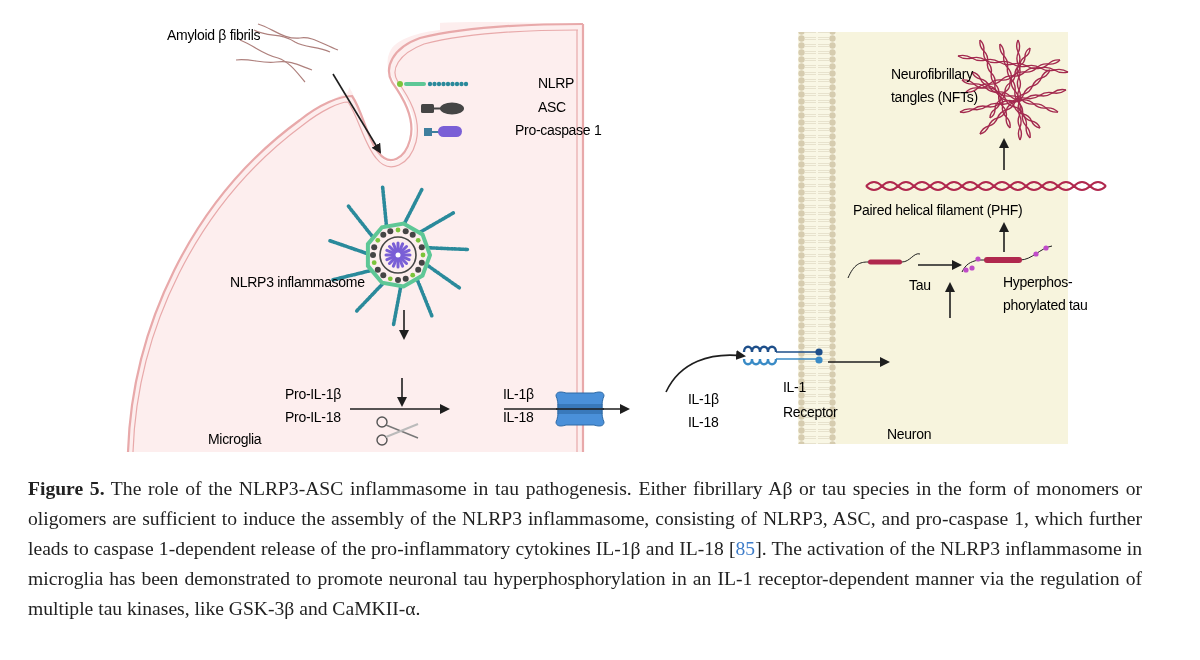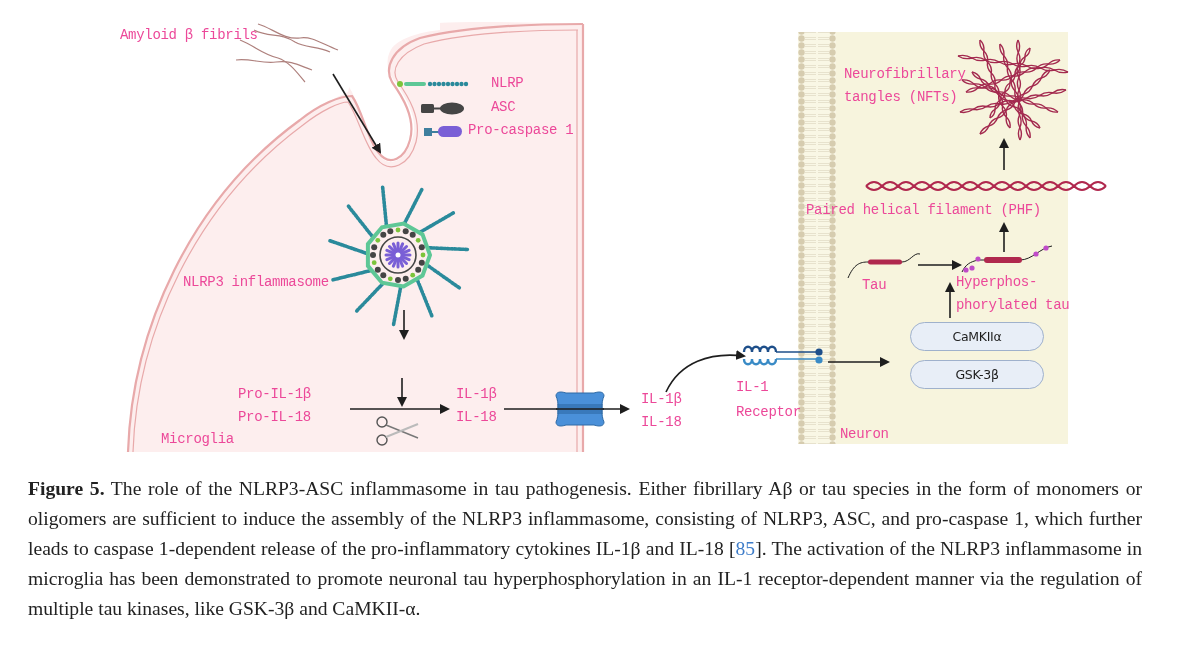--- a/index.html
+++ b/index.html
@@ -1,18 +1,18 @@
 <!DOCTYPE html>
 <html><head>
 <meta charset="utf-8">
 <style>
   html,body{margin:0;padding:0;background:#ffffff;}
   body{width:1200px;height:660px;position:relative;overflow:hidden;font-family:"DejaVu Sans",sans-serif;}
   #figure{position:absolute;left:0;top:0;width:1200px;height:460px;}
-  .lbl{position:absolute;font-family:Liberation Mono, monospace;font-size:14px;color:#ec4899;white-space:nowrap;letter-spacing:-0.3px;}
+  .lbl{position:absolute;font-family:Liberation Sans, sans-serif;font-size:14px;color:#000000;white-space:nowrap;letter-spacing:-0.3px;margin-left:47px;}
   .pill{position:absolute;background:#e8eef7;border:1.5px solid #9fb1cc;border-radius:16px;display:flex;align-items:center;justify-content:center;font-size:12.5px;color:#1e1e1e;font-family:"DejaVu Sans",sans-serif;letter-spacing:-0.3px;}
   .phago{position:absolute;left:182px;top:96px;width:118px;height:30px;background:#8b5fbf;border:1.5px solid #5b3a85;color:#fff;font-size:14px;display:flex;align-items:center;justify-content:center;font-family:"DejaVu Sans",sans-serif;letter-spacing:-0.3px;}
   #caption{position:absolute;left:28px;top:474px;width:1114px;font-family:"Liberation Serif","DejaVu Serif",serif;font-size:19.6px;line-height:30px;color:#222;text-align:justify;}
   #caption b{font-weight:bold;}
   #caption .ref{color:#3d7cc9;}
 </style>
 </head>
 <body>
 
 <div id="figure">
@@ -236,17 +236,15 @@
   <div class="lbl" style="left:641px;top:414px">IL-18</div>
   <div class="lbl" style="left:736px;top:379px">IL-1</div>
   <div class="lbl" style="left:736px;top:404px">Receptor</div>
   <div class="lbl" style="left:840px;top:426px">Neuron</div>
   <div class="lbl" style="left:844px;top:66px">Neurofibrillary</div>
   <div class="lbl" style="left:844px;top:89px">tangles (NFTs)</div>
   <div class="lbl" style="left:806px;top:202px">Paired helical filament (PHF)</div>
   <div class="lbl" style="left:862px;top:277px">Tau</div>
   <div class="lbl" style="left:956px;top:274px">Hyperphos-</div>
   <div class="lbl" style="left:956px;top:297px">phorylated tau</div>
-  <div class="pill" style="left:910px;top:322px;width:132px;height:27px">CaMKIIα</div>
-  <div class="pill" style="left:910px;top:360px;width:132px;height:27px">GSK-3β</div>
 </div>
 
 <div id="caption"><b>Figure 5.</b><span> The role of the NLRP3-ASC inflammasome in tau pathogenesis. Either fibrillary Aβ or tau species in the form of monomers or oligomers are sufficient to induce the assembly of the NLRP3 inflammasome, consisting of NLRP3, ASC, and pro-caspase 1, which further leads to caspase 1-dependent release of the pro-inflammatory cytokines IL-1β and IL-18 [</span><span class="ref">85</span><span>]. The activation of the NLRP3 inflammasome in microglia has been demonstrated to promote neuronal tau hyperphosphorylation in an IL-1 receptor-dependent manner via the regulation of multiple tau kinases, like GSK-3β and CaMKII-α.</span></div>
 
 </body></html>

